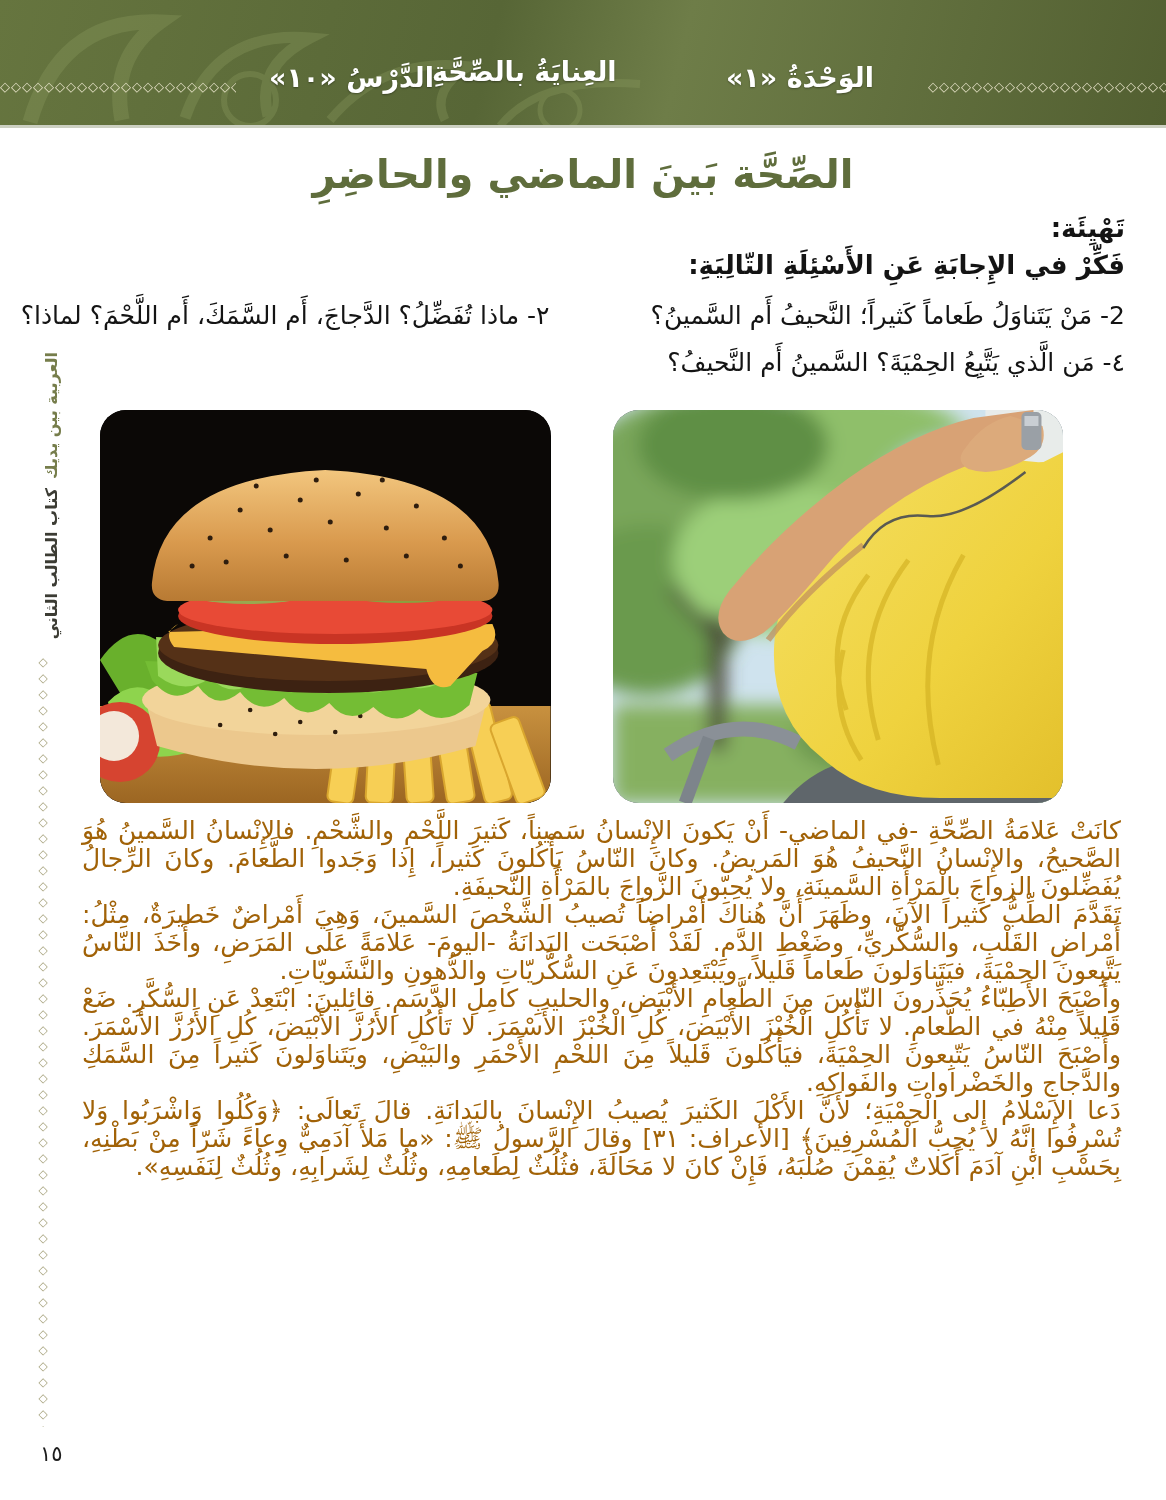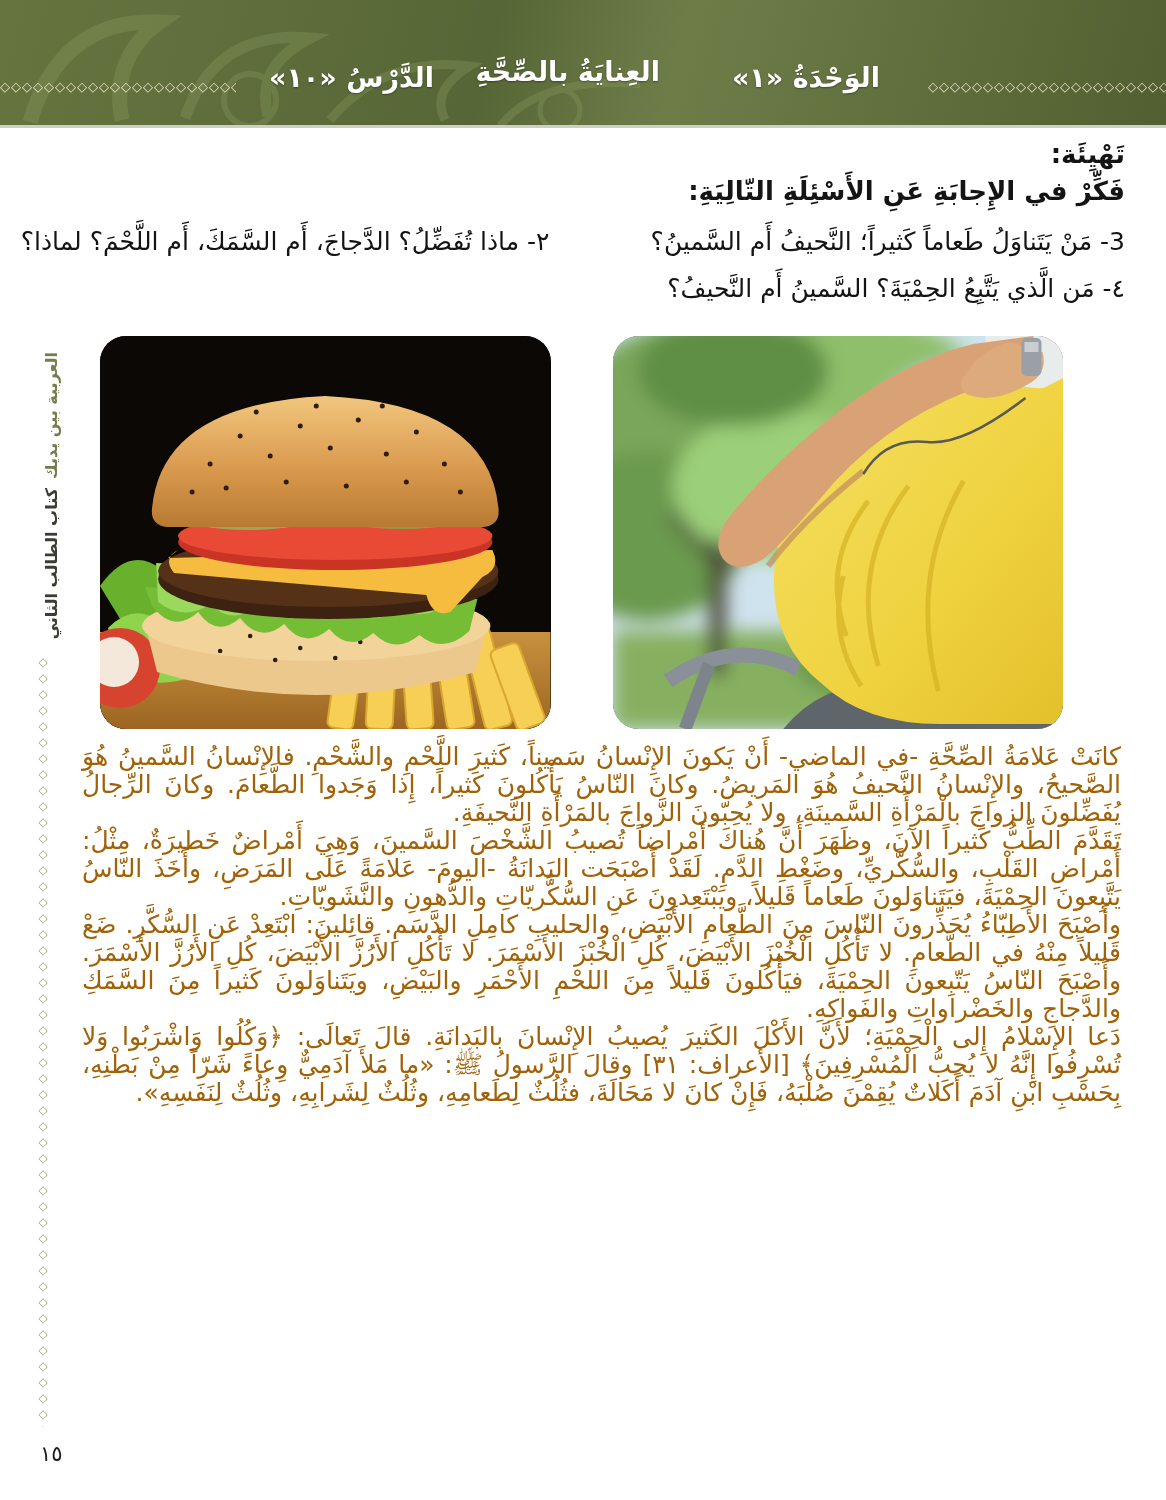--- a/index.html
+++ b/index.html
@@ -19,22 +19,22 @@
   }
   .banner svg.watermark { position:absolute; left:0; top:0; width:720px; height:128px; }
   .banner .chain {
     position:absolute; top:80px; color:#e9e4cb; font-size:13px;
     letter-spacing:1px; white-space:nowrap; overflow:hidden; line-height:14px;
   }
   .chain-right { right:0; width:238px; text-align:left; }
   .chain-left  { left:0;  width:236px; }
   .banner .htxt { position:absolute; top:62px; color:#ffffff; font-weight:bold;
     font-size:27px; direction:rtl; white-space:nowrap; text-shadow:0 1px 2px rgba(0,0,0,.35); }
-  .h-unit   { right:286px; }
-  .h-course { left:420px; width:240px; text-align:right; top:56px !important; }
+  .h-unit   { right:292px; }
+  .h-course { left:432px; width:240px; text-align:left; top:56px !important; }
   .h-lesson { right:732px; }
 
   
   h1.lesson-title {
     margin:20px 0 10px 0; text-align:center; direction:rtl;
     color:#5f6d3c; font-size:40px; font-weight:bold; line-height:52px;
   }
 
   
   .intro { direction:rtl; text-align:right; margin:8px 41px 0 20px;
@@ -83,28 +83,29 @@
         <circle cx="560 " cy="110" r="20" stroke-width="5"></circle>
       </g>
     </svg>
     <div class="chain chain-right">◇◇◇◇◇◇◇◇◇◇◇◇◇◇◇◇◇◇◇◇◇◇◇◇◇◇◇◇◇◇◇◇◇◇◇◇◇◇</div>
     <div class="chain chain-left">◇◇◇◇◇◇◇◇◇◇◇◇◇◇◇◇◇◇◇◇◇◇◇◇◇◇◇◇◇◇◇◇◇◇◇◇◇◇</div>
     <div class="htxt h-unit">الوَحْدَةُ «١»</div>
     <div class="htxt h-course">العِنايَةُ بالصِّحَّةِ</div>
     <div class="htxt h-lesson">الدَّرْسُ «١٠»</div>
   </div>
 
+  <h1 class="lesson-title">الصِّحَّة بَينَ الماضي والحاضِرِ</h1>
 
   <div class="intro">
     <div>تَهْيِئَة:</div>
     <div>فَكِّرْ في الإِجابَةِ عَنِ الأَسْئِلَةِ التّالِيَةِ:</div>
   </div>
 
   <div class="questions">
-    <div>3- مَنْ يَتَناوَلُ طَعاماً كَثيراً؛ النَّحيفُ أَم السَّمينُ؟</div>
+    <div>2- مَنْ يَتَناوَلُ طَعاماً كَثيراً؛ النَّحيفُ أَم السَّمينُ؟</div>
     <div>٢- ماذا تُفَضِّلُ؟ الدَّجاجَ، أَم السَّمَكَ، أَم اللَّحْمَ؟ لماذا؟</div>
     <div>٤- مَن الَّذي يَتَّبِعُ الحِمْيَةَ؟ السَّمينُ أَم النَّحيفُ؟</div>
   </div>
 
   <div class="photos">
 
     <div class="photo">
       <svg viewBox="0 0 450 393" preserveAspectRatio="none">
         <defs>
           <linearGradient id="bunTop" x1="0" y1="0" x2="0" y2="1">

